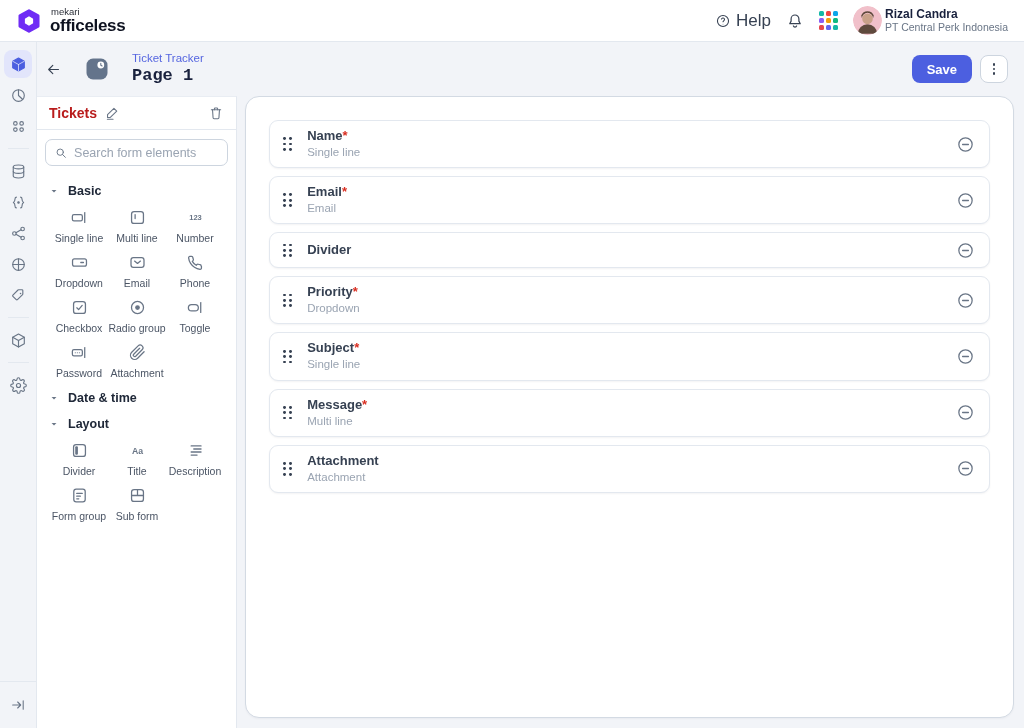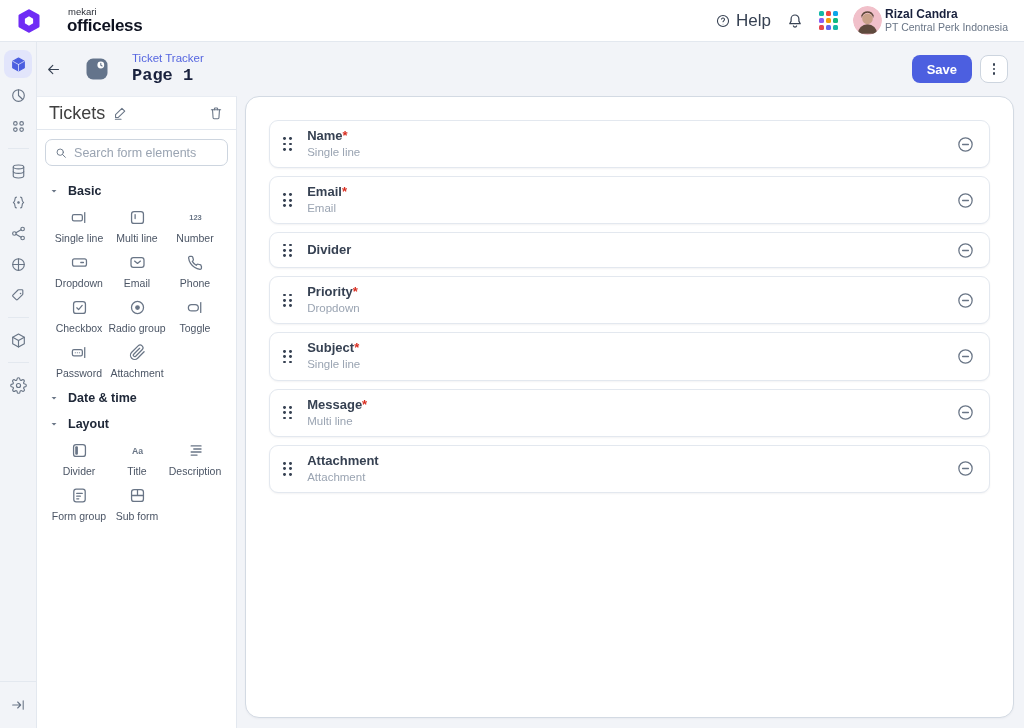--- a/index.html
+++ b/index.html
@@ -4,21 +4,21 @@
 <style>
   * { margin:0; padding:0; box-sizing:border-box; }
   html,body { width:1024px; height:728px; }
   body { font-family:"Liberation Sans", sans-serif; background:#f2f4f8; }
   .app { position:relative; width:1024px; height:728px; background:#f2f4f8; overflow:hidden; }
 
   
   .topbar { position:absolute; top:0; left:0; right:0; height:42px; background:#fff;
             border-bottom:1px solid #e3e8ef; display:flex; align-items:center;
             justify-content:space-between; padding:0 16px; z-index:10; }
-  .brand { display:flex; align-items:center; gap:25px; }
+  .brand { display:flex; align-items:center; gap:8px; }
   .brand-logo { width:26px; height:26px; }
   .brand-text { display:flex; flex-direction:column; line-height:1; }
   .brand-top { font-size:9.5px; color:#2b2f38; margin-bottom:1px; margin-left:1px; }
   .brand-bottom { font-size:17px; font-weight:800; color:#0e1220; letter-spacing:-.3px; }
   .top-right { display:flex; align-items:center; gap:15px; }
   .help-btn { display:flex; align-items:center; gap:5px; color:#364152; font-size:17px; background:none; border:none; cursor:pointer; font-family:inherit; }
   .icn { display:inline-flex; }
   .icn svg { width:100%; height:100%; }
   .i16 { width:16px; height:16px; }
   .i17 { width:17px; height:17px; }
@@ -63,21 +63,21 @@
                display:flex; flex-direction:column; align-items:center; justify-content:center; gap:2.2px; cursor:pointer; }
   .kebab-btn i { width:2.6px; height:2.6px; border-radius:50%; background:#364152; display:block; }
 
   
   .main { flex:1; display:flex; min-height:0; }
 
   .panel { width:200px; flex:none; background:#fff; border-right:1px solid #e3e8ef;
            border-top:1px solid #e9edf3; display:flex; flex-direction:column; overflow:hidden; }
   .panel-header { height:33px; flex:none; display:flex; align-items:center; gap:7px;
                   padding:0 12px; border-bottom:1px solid #e3e8ef; }
-  .panel-title { font-size:18px; font-weight:400; color:#404040; }
+  .panel-title { font-size:14px; font-weight:700; color:#b91c1c; }
   .ghost-btn { background:none; border:none; color:#697586; cursor:pointer; display:flex; padding:0; }
   .trash { margin-left:auto; }
   .search-wrap { padding:9px 8px 2px; }
   .search-box { display:flex; align-items:center; gap:6px; border:1px solid #cdd5df; border-radius:7px;
                 height:27px; padding:0 8px; background:#fff; }
   .search-box .icn { color:#697586; }
   .search-input { border:none; outline:none; font-size:12.5px; color:#364152; width:100%; font-family:inherit; background:transparent; }
   .search-input::placeholder { color:#9aa4b2; }
 
   .panel-body { padding:4px 12px 12px; overflow:hidden; }

